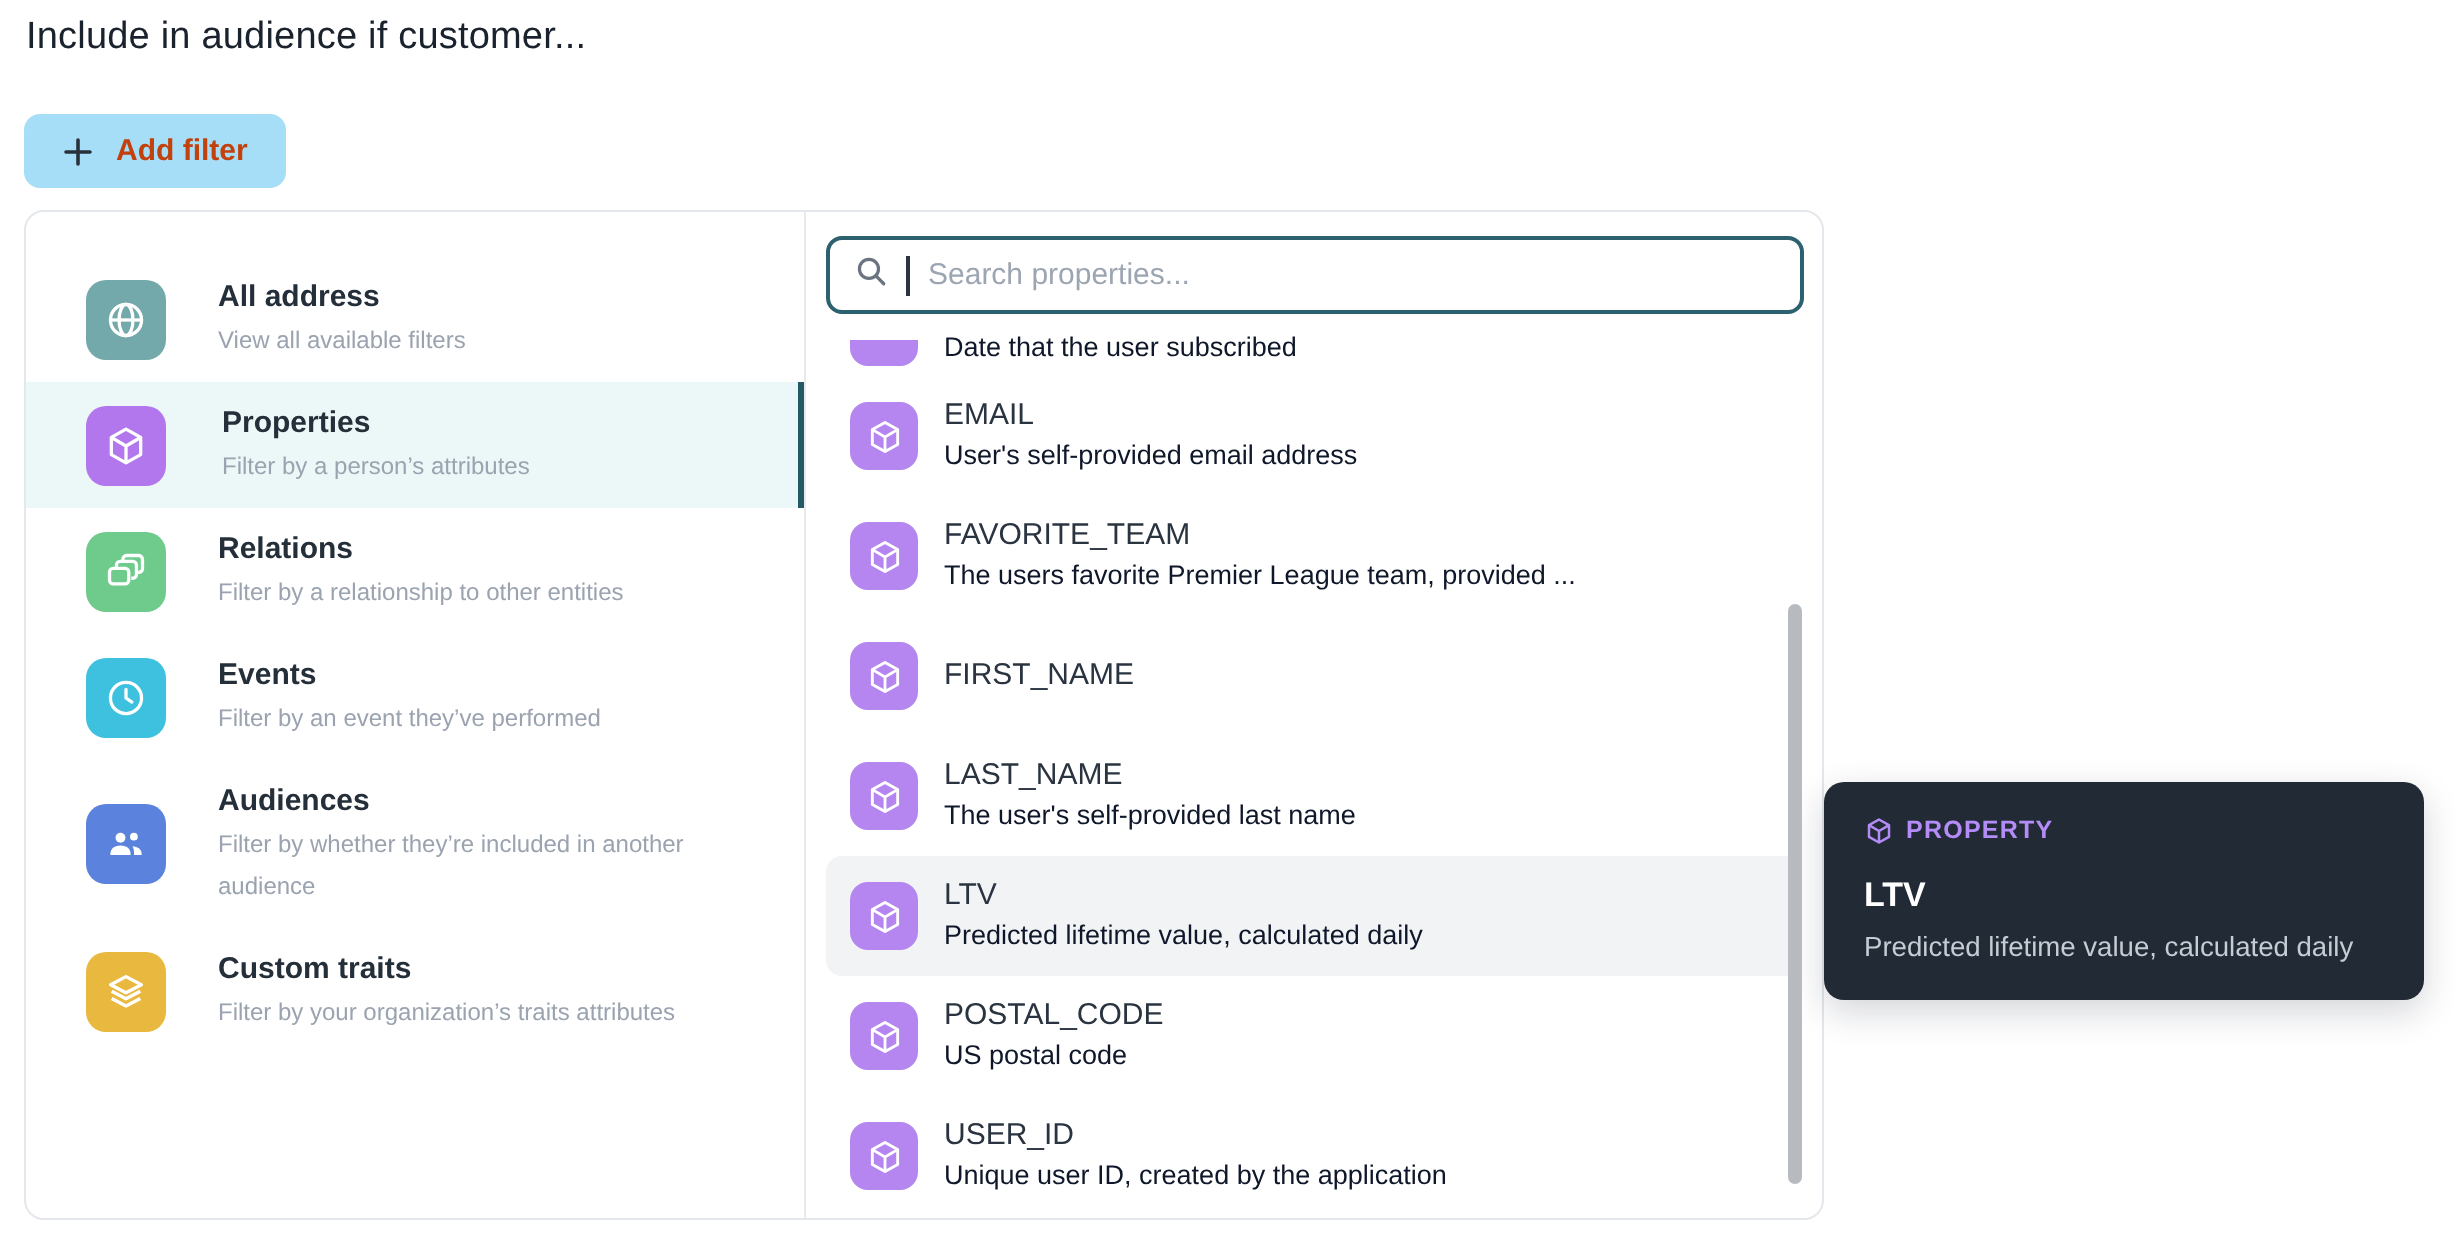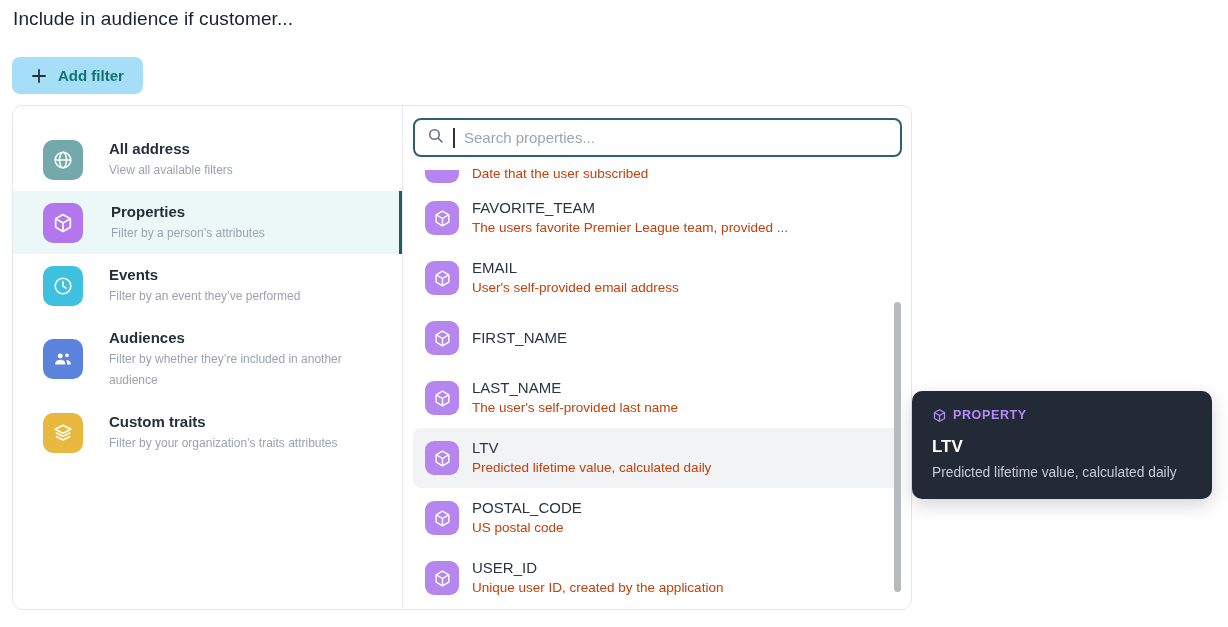--- a/index.html
+++ b/index.html
@@ -5,21 +5,21 @@
   * { margin:0; padding:0; box-sizing:border-box; }
   html,body { width:1228px; height:627px; background:#ffffff;
     font-family:"Liberation Sans", sans-serif; overflow:hidden; }
   .page { position:relative; width:1228px; height:627px; }
 
   .heading { position:absolute; left:13px; top:8px; font-size:19px; font-weight:400;
     color:#1a222e; letter-spacing:.1px; }
 
   .add-filter-btn { position:absolute; left:12px; top:57px; height:37px; padding:0 19px;
     background:#a6def7; border:none; border-radius:8px; display:flex; align-items:center;
-    gap:11px; font-size:15px; font-weight:700; color:#0f766e; cursor:pointer;
+    gap:11px; font-size:15px; font-weight:700; color:#c2410c; cursor:pointer;
     font-family:"Liberation Sans", sans-serif; }
   .plus-icon { width:16px; height:16px; display:inline-flex; }
 
   .panel { position:absolute; left:12px; top:105px; width:900px; height:505px;
     background:#ffffff; border:1px solid #e4e7eb; border-radius:10px; display:flex; }
 
   
   .sidebar { width:390px; border-right:1px solid #e8eaed; padding-top:22px;
     border-radius:10px 0 0 10px; overflow:hidden; }
   .sb-item { display:flex; align-items:center; gap:26px; padding:10px 18px 10px 30px;
@@ -52,21 +52,21 @@
   .list-viewport { position:absolute; left:0; right:0; top:52px; bottom:0; overflow:hidden;
     padding:0 10px; }
   .prop-row { height:60px; display:flex; align-items:center; gap:13px; padding:0 12px;
     border-radius:8px; cursor:pointer; }
   .prop-row.hl { background:#f2f3f5; }
   .prop-icon { width:34px; height:34px; min-width:34px; border-radius:9px; background:#b586f0;
     display:flex; align-items:center; justify-content:center; }
   .prop-icon svg { width:19px; height:19px; }
   .prop-text { display:flex; flex-direction:column; }
   .prop-name { font-size:15px; font-weight:500; color:#2a3440; line-height:20px; }
-  .prop-desc { font-size:13.5px; color:#c2410c; line-height:20px; }
+  .prop-desc { font-size:13.5px; color:#0f172a; line-height:20px; }
   .prop-row.partial { height:30px; overflow:hidden; align-items:flex-end; padding-bottom:4px; }
   .partial-icon { height:13px; border-radius:0 0 9px 9px; margin-bottom:1px; }
 
   .scroll-thumb { position:absolute; right:10px; top:196px; width:7px; height:290px;
     background:#b7bbc0; border-radius:4px; z-index:3; }
 
   
   .tooltip { position:absolute; left:912px; top:391px; width:300px; background:#222a36;
     border-radius:10px; padding:17px 20px 16px; box-shadow:0 6px 18px rgba(15,23,42,.18); }
   .tt-badge { display:flex; align-items:flex-start; gap:6px; }
@@ -115,20 +115,33 @@
               <path d="M12 2.8 20 7.3v9.4L12 21.2 4 16.7V7.3z"></path>
               <path d="M4.3 7.5 12 12l7.7-4.5M12 12v9"></path>
             </svg>
         </span>
         <span class="sb-text">
           <span class="sb-title">Properties</span>
           <span class="sb-sub">Filter by a person’s attributes</span>
         </span>
       </div>
 
+      <div class="sb-item">
+        <span class="sb-icon ic-green">
+          <svg viewBox="0 0 24 24" fill="none" stroke="#fff" stroke-width="1.8" stroke-linejoin="round">
+              <rect x="3" y="10" width="10.5" height="8.5" rx="2"></rect>
+              <path d="M6.8 10V8.2a2 2 0 0 1 2-2h6.9a2 2 0 0 1 2 2v5.2a2 2 0 0 1-2 2h-.8"></path>
+              <path d="M10.3 6.2V5a2 2 0 0 1 2-2H19a2 2 0 0 1 2 2v5.2a2 2 0 0 1-2 2h-1.1"></path>
+            </svg>
+        </span>
+        <span class="sb-text">
+          <span class="sb-title">Relations</span>
+          <span class="sb-sub">Filter by a relationship to other entities</span>
+        </span>
+      </div>
 
       <div class="sb-item">
         <span class="sb-icon ic-cyan">
           <svg viewBox="0 0 24 24" fill="none" stroke="#fff" stroke-width="1.8" stroke-linecap="round">
               <circle cx="12" cy="12" r="8.5"></circle>
               <path d="M12 7.3V12l3.2 2.2"></path>
             </svg>
         </span>
         <span class="sb-text">
           <span class="sb-title">Events</span>
@@ -190,35 +203,35 @@
         </div>
 
         <div class="prop-row">
           <span class="prop-icon">
               <svg viewBox="0 0 24 24" fill="none" stroke="#fff" stroke-width="1.8" stroke-linejoin="round">
                 <path d="M12 2.8 20 7.3v9.4L12 21.2 4 16.7V7.3z"></path>
                 <path d="M4.3 7.5 12 12l7.7-4.5M12 12v9"></path>
               </svg>
             </span>
           <span class="prop-text">
+            <span class="prop-name">EMAIL</span>
+            <span class="prop-desc">User's self-provided email address</span>
+          </span>
+        </div>
+
+        <div class="prop-row">
+          <span class="prop-icon">
+              <svg viewBox="0 0 24 24" fill="none" stroke="#fff" stroke-width="1.8" stroke-linejoin="round">
+                <path d="M12 2.8 20 7.3v9.4L12 21.2 4 16.7V7.3z"></path>
+                <path d="M4.3 7.5 12 12l7.7-4.5M12 12v9"></path>
+              </svg>
+            </span>
+          <span class="prop-text">
             <span class="prop-name">FAVORITE_TEAM</span>
             <span class="prop-desc">The users favorite Premier League team, provided ...</span>
-          </span>
-        </div>
-
-        <div class="prop-row">
-          <span class="prop-icon">
-              <svg viewBox="0 0 24 24" fill="none" stroke="#fff" stroke-width="1.8" stroke-linejoin="round">
-                <path d="M12 2.8 20 7.3v9.4L12 21.2 4 16.7V7.3z"></path>
-                <path d="M4.3 7.5 12 12l7.7-4.5M12 12v9"></path>
-              </svg>
-            </span>
-          <span class="prop-text">
-            <span class="prop-name">EMAIL</span>
-            <span class="prop-desc">User's self-provided email address</span>
           </span>
         </div>
 
         <div class="prop-row">
           <span class="prop-icon">
               <svg viewBox="0 0 24 24" fill="none" stroke="#fff" stroke-width="1.8" stroke-linejoin="round">
                 <path d="M12 2.8 20 7.3v9.4L12 21.2 4 16.7V7.3z"></path>
                 <path d="M4.3 7.5 12 12l7.7-4.5M12 12v9"></path>
               </svg>
             </span>

